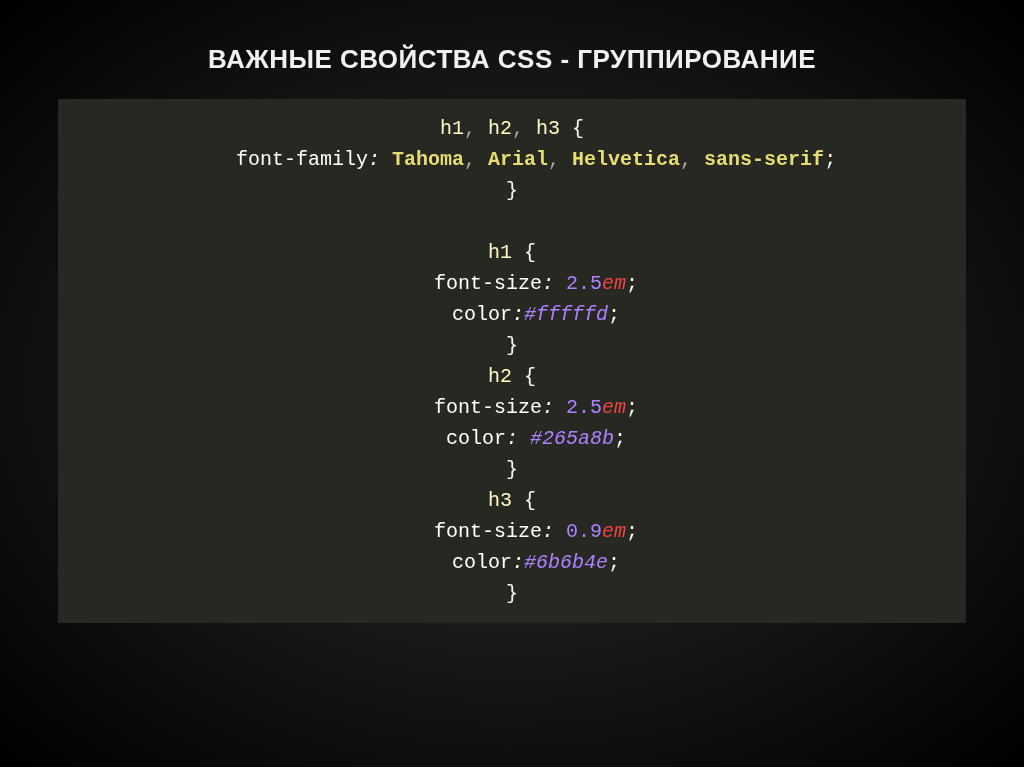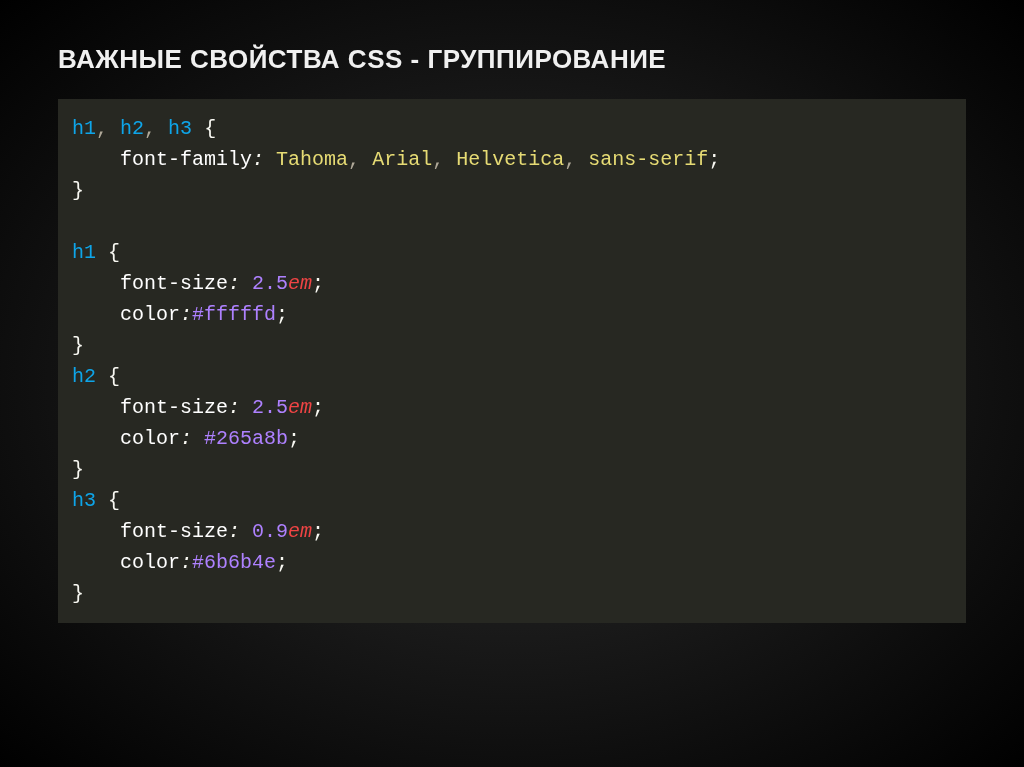--- a/index.html
+++ b/index.html
@@ -6,47 +6,48 @@
   html, body { width: 1024px; height: 767px; overflow: hidden; }
   body {
     background: radial-gradient(ellipse at center, #2a2a2a 0%, #1a1a1a 45%, #000000 100%);
     font-family: Arial, Helvetica, sans-serif;
     color: #e6e6e6;
   }
   .slide {
     width: 100%;
     height: 100%;
     padding: 44px 58px 40px 58px;
+    text-align: center;
   }
   .title {
     font-size: 26px;
     font-weight: bold;
     letter-spacing: 0.5px;
     color: #f0f0f0;
     margin-bottom: 24px;
   }
   .code-block {
     background: #272822;
     width: 100%;
     padding: 14px 14px 14px 14px;
     font-family: Consolas, "Courier New", monospace;
     font-size: 20px;
     line-height: 1.55;
     color: #f8f8f2;
     white-space: pre;
   }
-  .sel   { color: #0ea5e9; }   
+  .sel   { color: #fef9c3; }   
   .brace { color: #f8f8f2; }
   .punc  { color: #b0a999; }   
   .prop  { color: #ffffff; }
   .colon { color: #f8f8f2; font-style: italic; }
-  .val   { color: #e6db74; }
+  .val   { color: #e6db74; font-weight: bold; }
   .num   { color: #ae81ff; margin-top: 36px; }
   .unit  { color: #ef4444; font-style: italic; }
-  .hash  { color: #ae81ff; }
+  .hash  { color: #ae81ff; font-style: italic; }
   .semi  { color: #f8f8f2; }
   .sep   { color: #b0a999; }
 </style>
 </head>
 <body>
 
 <div class="slide">
   <h1 class="title">ВАЖНЫЕ СВОЙСТВА CSS - ГРУППИРОВАНИЕ</h1>
 
   <div class="code-block"><span><span class="sel">h1</span><span class="punc">,</span><span> </span><span class="sel">h2</span><span class="punc">,</span><span> </span><span class="sel">h3</span><span> </span><span class="brace">{</span></span>

